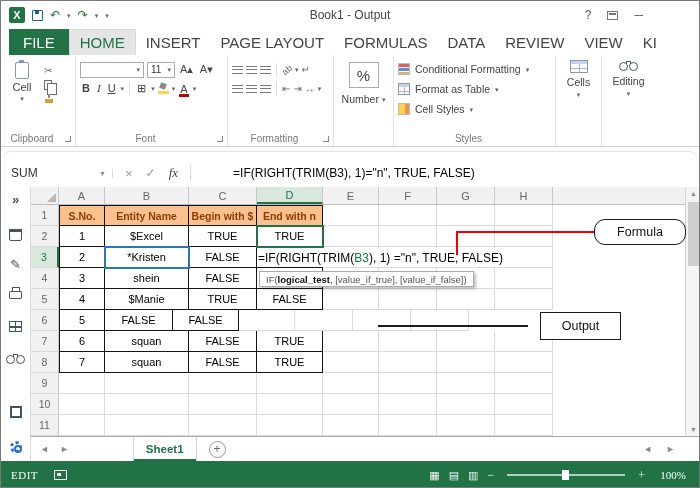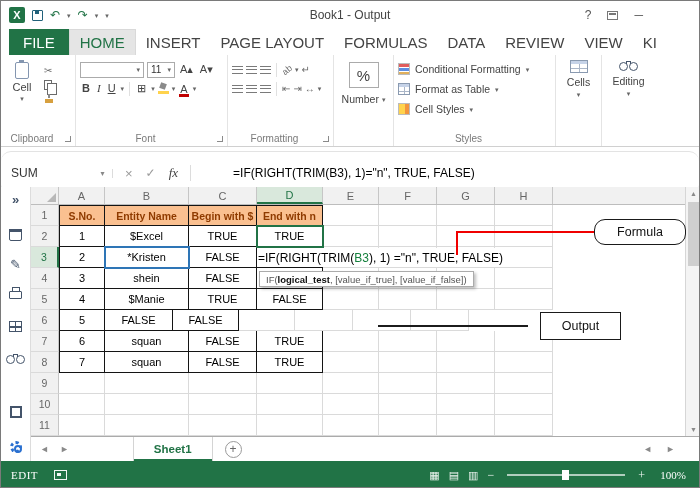--- a/index.html
+++ b/index.html
@@ -178,21 +178,21 @@
   .fbox{left:593px;top:218px;width:92px;height:26px;border-radius:11px;}
   .obox{left:527px;top:311px;width:81px;height:28px;margin-left:12px;}
   .redline-h{position:absolute;left:455px;top:230px;width:140px;height:2px;background:#f00000;z-index:8;}
   .redline-v{position:absolute;left:455px;top:230px;width:2px;height:24px;background:#f00000;z-index:8;}
   .outline-lead{position:absolute;left:377px;top:324px;width:150px;height:2px;background:#1c1c1c;z-index:8;}
 
   
   .tabbar{position:absolute;left:30px;top:435px;width:670px;height:25px;background:#fff;border-top:1px solid #ababab;
     display:flex;align-items:stretch;}
   .tnav{display:flex;align-items:center;gap:11px;padding-left:9px;color:#8a8a8a;font-size:9px;}
-  .stab{margin-left:64px;padding:0 20px;display:flex;align-items:center;font-size:11.5px;font-weight:bold;color:#217346;
+  .stab{margin-left:64px;padding:0 12px;display:flex;align-items:center;font-size:11.5px;font-weight:bold;color:#217346;
     border-left:1px solid #d4d4d4;border-right:1px solid #d4d4d4;position:relative;background:#fff;}
   .stab:after{content:"";position:absolute;left:0;right:0;bottom:0;height:2px;background:#217346;}
   .addsheet{width:17px;height:17px;border-radius:50%;border:1px solid #9a9a9a;color:#666;display:flex;align-items:center;
     justify-content:center;font-size:12px;margin:auto 0 auto 12px;line-height:1;}
   .hnav{position:absolute;right:26px;top:0;height:100%;display:flex;align-items:center;gap:14px;color:#8a8a8a;font-size:9px;}
 
   
   .status{position:absolute;left:0;top:460px;width:100%;height:28px;background:#217346;color:#fff;
     display:flex;align-items:center;font-size:11px;font-family:Liberation Serif, serif;}
   .mode{padding-left:10px;letter-spacing:.5px;}

